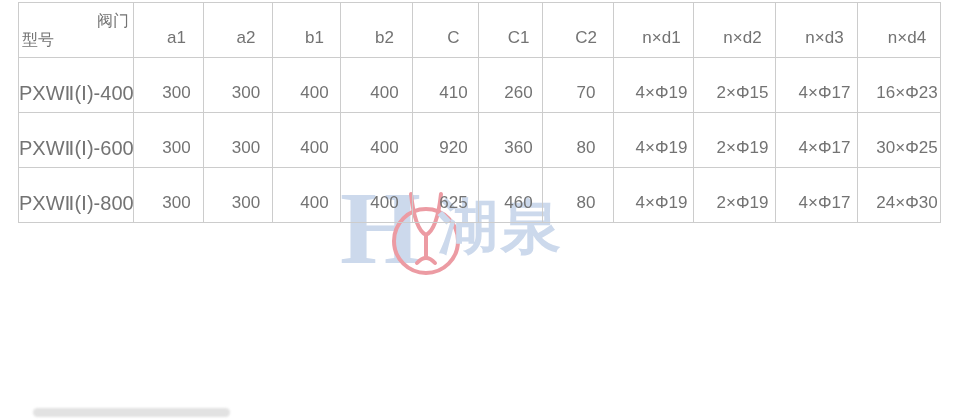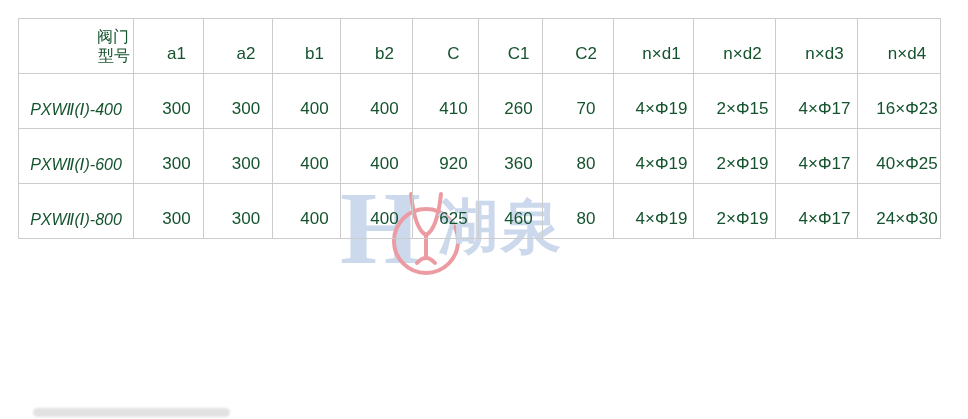--- a/index.html
+++ b/index.html
@@ -4,39 +4,39 @@
 <style>
   html,body{margin:0;padding:0;}
   body{
     width:968px;height:419px;background:#ffffff;overflow:hidden;
     font-family:"Liberation Sans","DejaVu Sans",sans-serif;
   }
   .page{position:relative;width:968px;height:419px;background:#ffffff;}
 
   
   table.spec{
-    position:absolute;left:18px;top:18px;width:922px;
+    position:absolute;left:18px;top:2px;width:922px;
     border-collapse:collapse;table-layout:fixed;
-    z-index:2;background:transparent;color:#14532d;
+    z-index:2;background:transparent;color:#737373;
   }
   table.spec td, table.spec th{
     border:1px solid #cccccc;
     box-sizing:border-box;height:55px;
     font-weight:normal;font-size:17px;
     text-align:center;vertical-align:middle;
     padding:16px 0 0 16px;           
     white-space:nowrap;overflow:hidden;
   }
-  table.spec td.model{padding-left:0;font-size:16px;font-style:italic;}
+  table.spec td.model{padding-left:0;font-size:20px;}
   table.spec th.corner{
     vertical-align:top;text-align:center;
     padding:8px 3px 0 3px;font-size:16px;line-height:19px;
   }
   .corner-top{display:block;text-align:right;padding-right:1px;}
-  .corner-bottom{display:block;text-align:right;}
+  .corner-bottom{display:block;text-align:left;}
 
   
   .wm{position:absolute;z-index:1;pointer-events:none;user-select:none;}
   .wm-h{
     left:340px;top:176px;
     font-family:"Liberation Serif","DejaVu Serif",serif;
     font-weight:bold;font-size:104px;line-height:1;
     color:#ccd9ec;
   }
   .wm-logo{left:384px;top:186px;width:90px;height:95px;}
@@ -124,21 +124,21 @@
           <td>300</td>
           <td>300</td>
           <td>400</td>
           <td>400</td>
           <td>920</td>
           <td>360</td>
           <td>80</td>
           <td>4×Φ19</td>
           <td>2×Φ19</td>
           <td>4×Φ17</td>
-          <td>40×Φ25</td>
+          <td>30×Φ25</td>
         </tr>
         <tr>
           <td class="model">PXWⅡ(Ⅰ)-800</td>
           <td>300</td>
           <td>300</td>
           <td>400</td>
           <td>400</td>
           <td>625</td>
           <td>460</td>
           <td>80</td>

